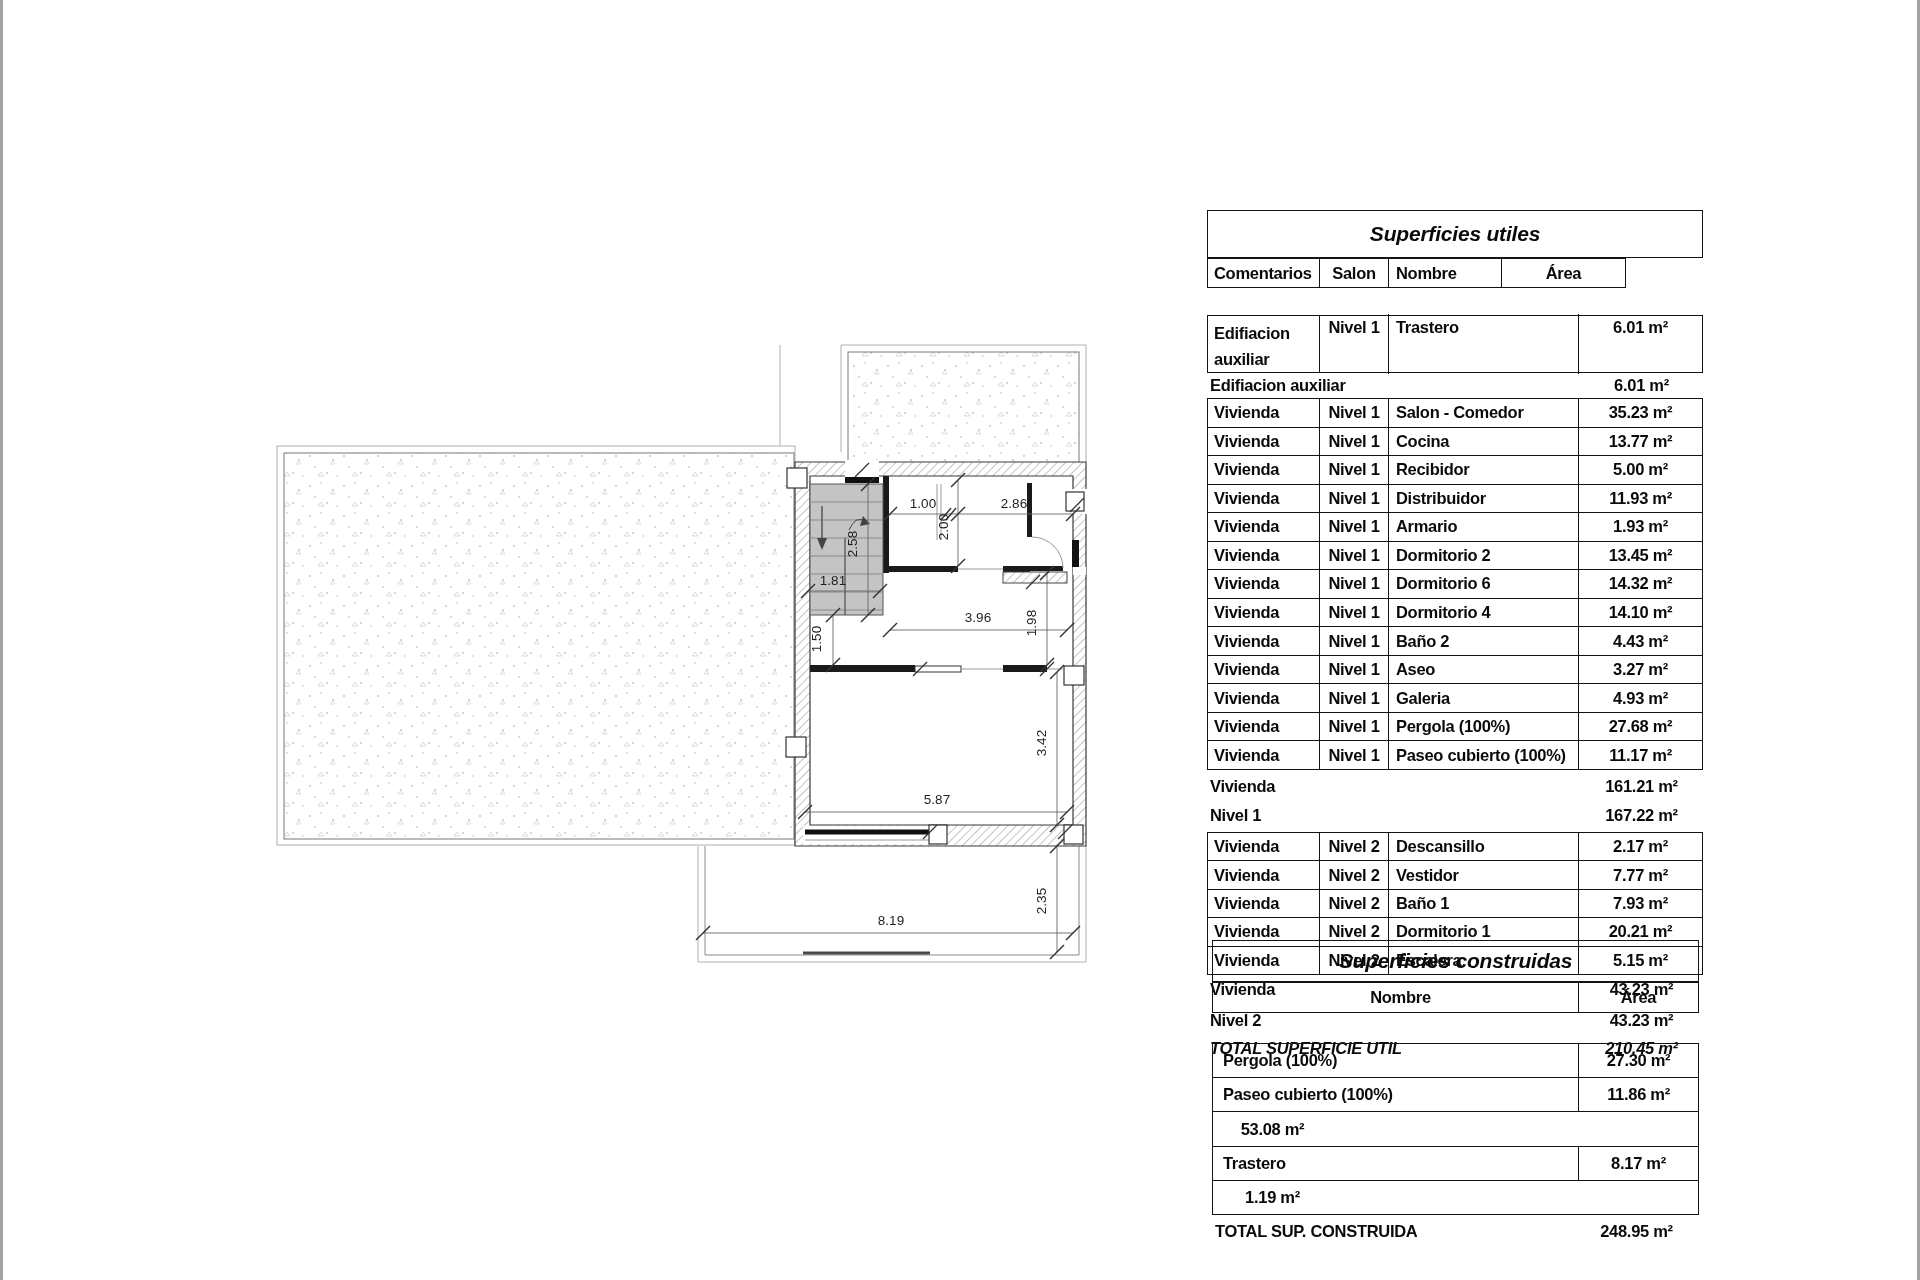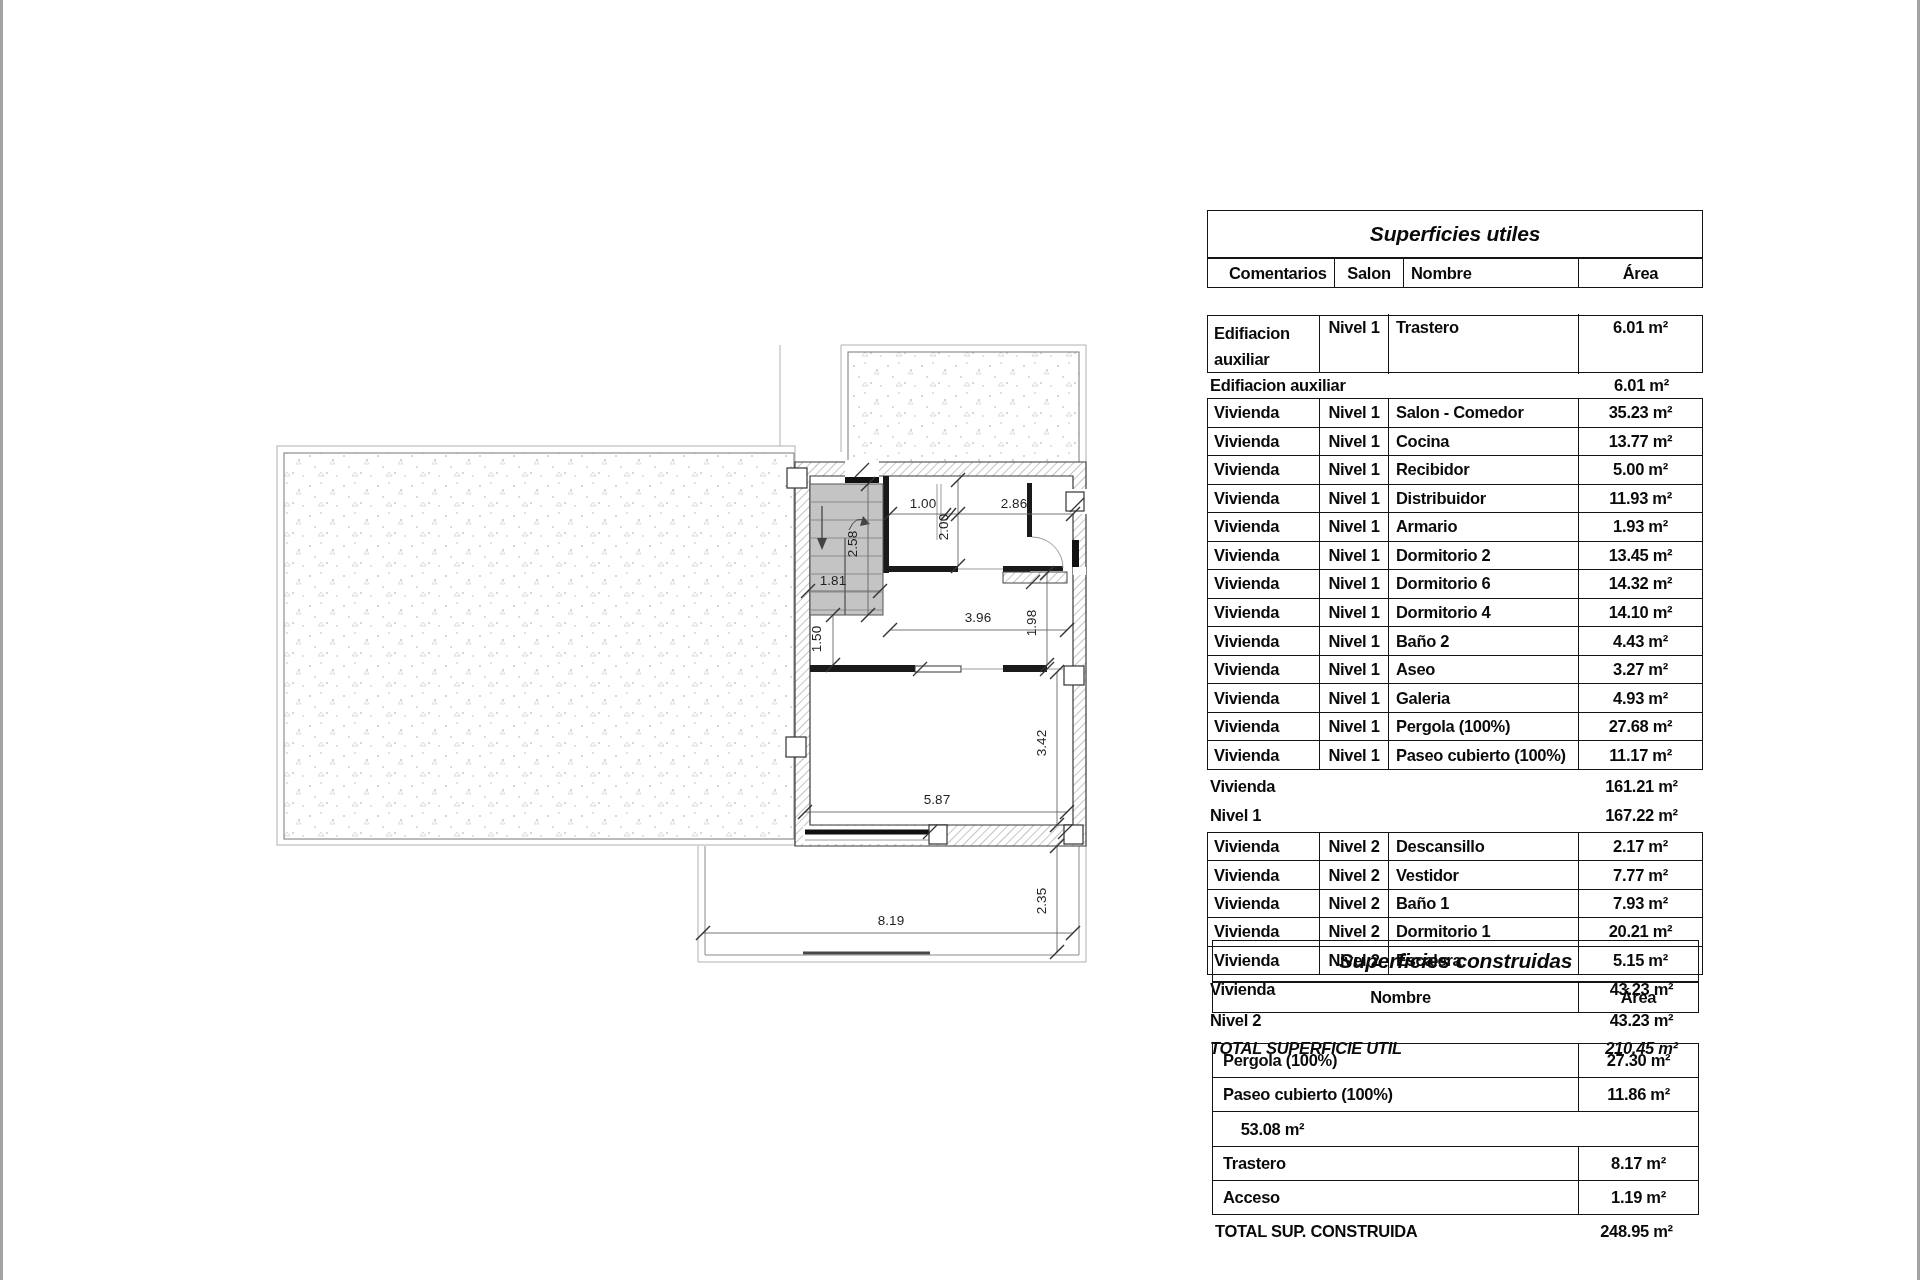--- a/index.html
+++ b/index.html
@@ -197,21 +197,21 @@
       <text x="937" y="804" text-anchor="middle">5.87</text>
       <text x="891" y="925" text-anchor="middle">8.19</text>
       <text x="1046" y="901" text-anchor="middle" transform="rotate(-90 1046 901)">2.35</text>
     </g>
   </svg>
 
   <div class="tbl-abs" style="left:1207px;top:0;width:496px;">
     <div class="box titlebox" style="left:0;top:210px;width:496px;height:48px;">
       <span>Superficies utiles</span>
     </div>
-    <div class="box hrow" style="left:0;top:258px;width:496px;height:30px;padding-left:15px;">
+    <div class="box hrow" style="left:0;top:258px;width:419px;height:30px;">
       <div class="cCom">Comentarios</div>
       <div class="cNiv">Salon</div>
       <div class="cNom">Nombre</div>
       <div class="cAre">Área</div>
     </div>
 
     <div class="box block" style="left:0;top:315px;width:496px;height:58px;">
       <div class="drow top-align" style="height:100%;">
         <div class="cCom twoline">Edifiacion auxiliar</div>
         <div class="cNiv">Nivel 1</div>
@@ -380,21 +380,20 @@
           <div class="cArea2">11.86 m²</div>
         </div>
       <div class="drow">
           <div class="cArea2">53.08 m²</div>
         </div>
       <div class="drow">
           <div class="cName">Trastero</div>
           <div class="cArea2">8.17 m²</div>
         </div>
       <div class="drow">
-          <div class="cName">Acceso</div>
           <div class="cArea2">1.19 m²</div>
         </div>
     </div>
     <div class="subrow t2sub" style="left:0;top:1217px;width:487px;height:28px;">
       <span class="lab">TOTAL SUP. CONSTRUIDA</span>
       <span class="val2">248.95 m²</span>
     </div>
   </div>
 
 </div>

